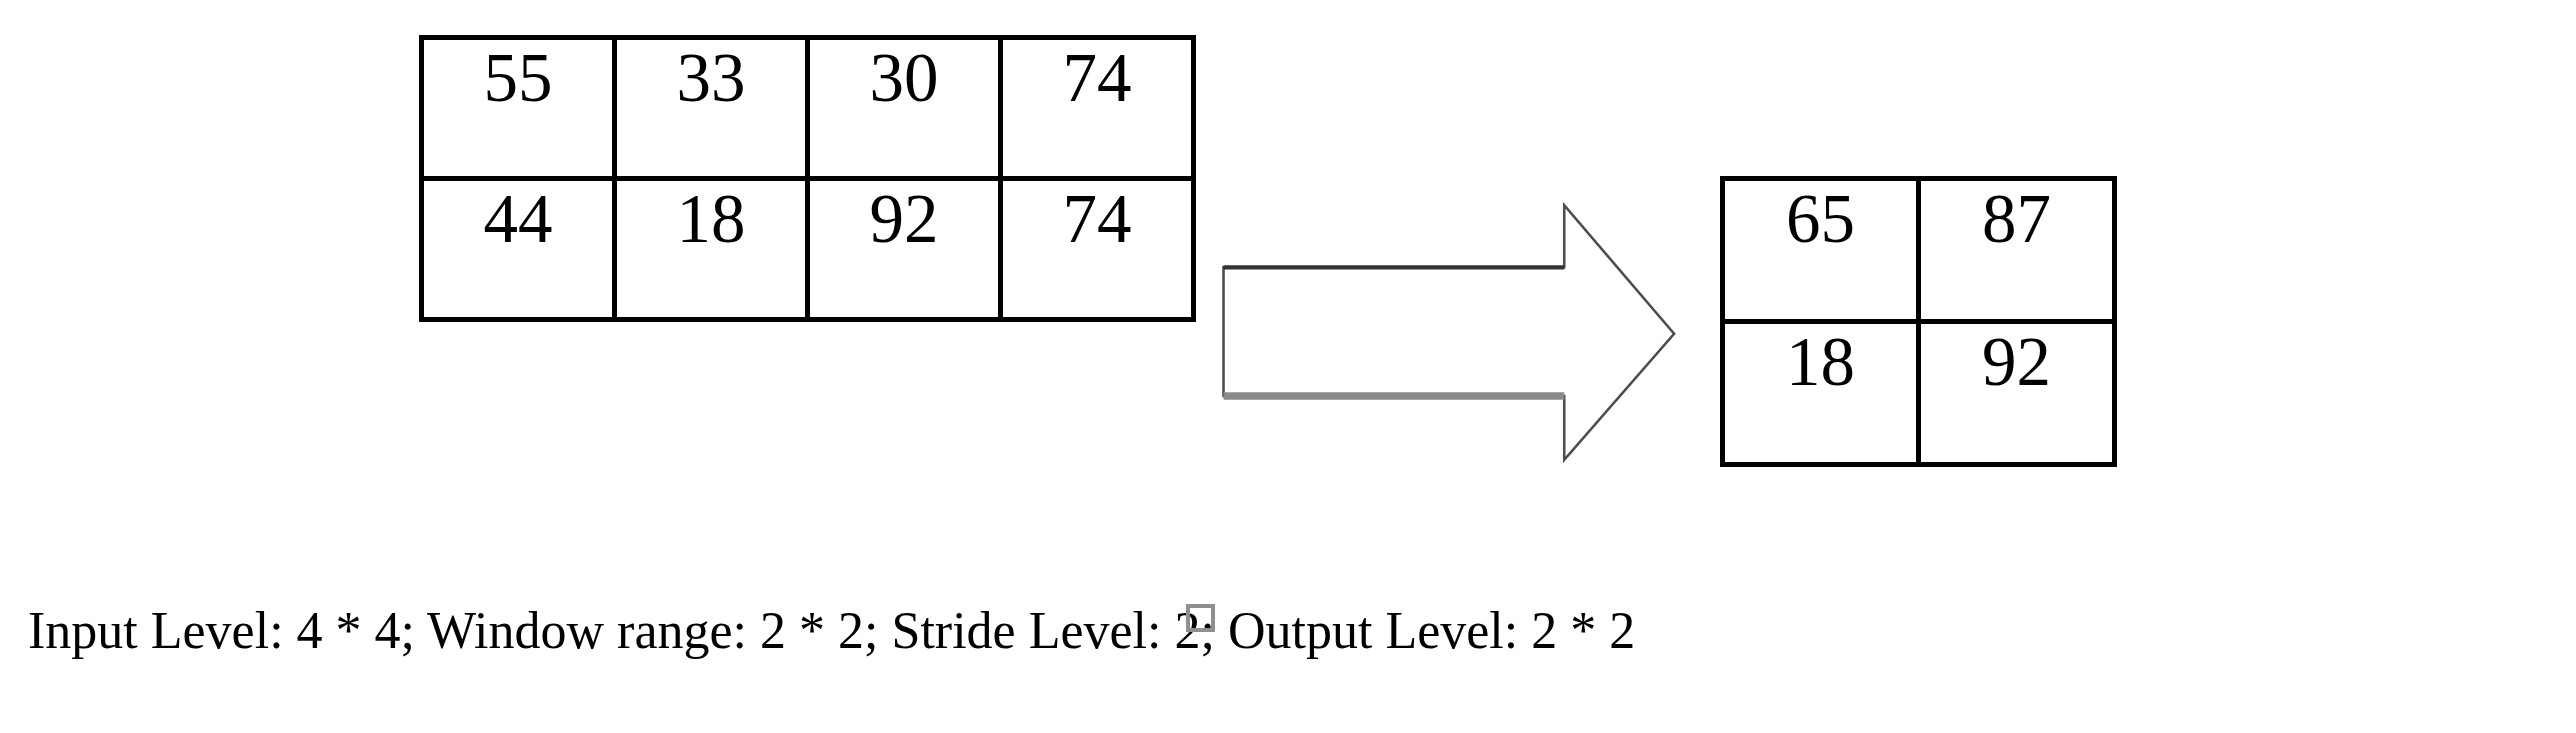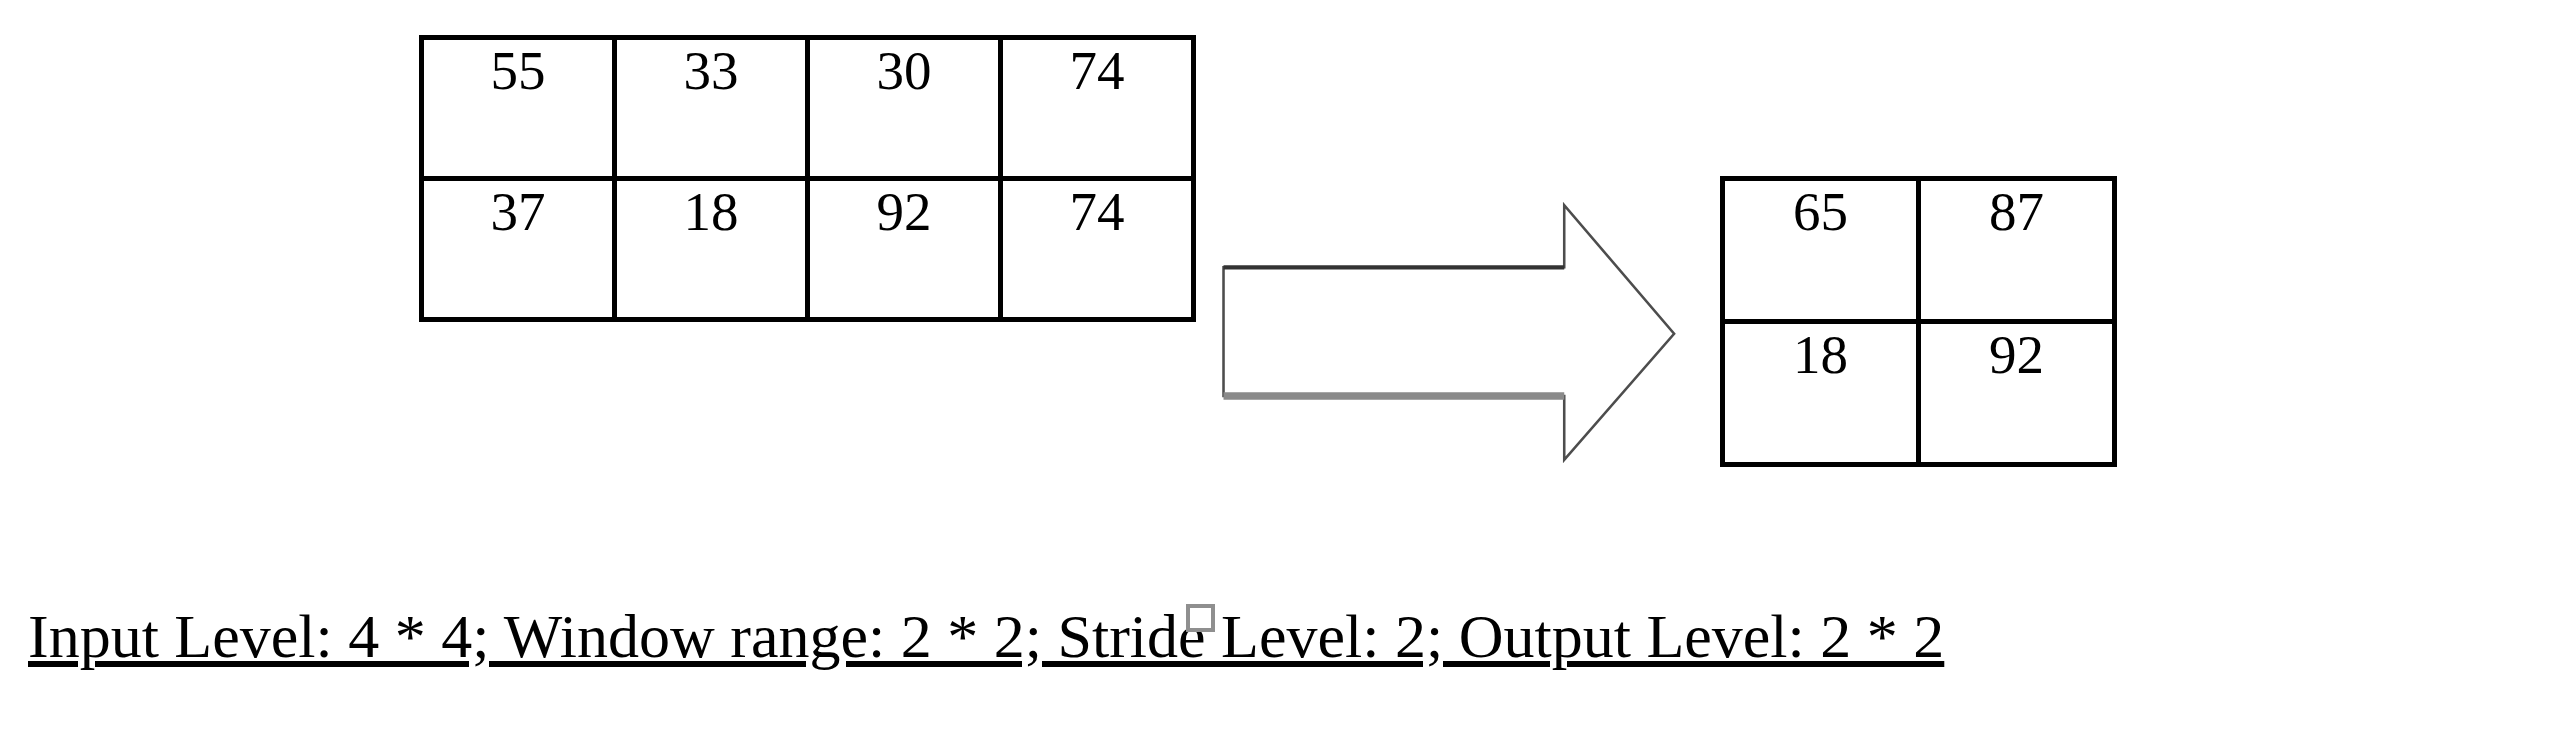--- a/index.html
+++ b/index.html
@@ -19,21 +19,21 @@
   table.matrix {
     position: absolute;
     border-collapse: collapse;
     background: #ffffff;
   }
   table.matrix td {
     border: 5.1px solid #000000;
     text-align: center;
     vertical-align: top;
     padding: 0;
-    font-size: 55px;
+    font-size: 69px;
     line-height: 1.12;
     font-family: "Liberation Serif", "DejaVu Serif", serif;
     color: #000000;
   }
   table.input-matrix {
     left: 419px;
     top: 35px;
   }
   table.input-matrix td {
     width: 188px;
@@ -51,26 +51,25 @@
     position: absolute;
     left: 1215px;
     top: 194px;
     width: 477px;
     height: 277px;
   }
   .caption {
     position: absolute;
     left: 28px;
     top: 605px;
-    font-size: 62px;
+    font-size: 52px;
     line-height: 1;
     white-space: nowrap;
     letter-spacing: 0px;
     color: #000000;
-    text-decoration: underline;
   }
   .anchor-box {
     position: absolute;
     left: 1186px;
     top: 604px;
     width: 20.5px;
     height: 19.6px;
     border: 4.3px solid #8f8f8f;
     background: transparent;
     z-index: 5;
@@ -83,21 +82,21 @@
 
   <table class="matrix input-matrix">
     <tbody>
       <tr>
         <td>55</td>
         <td>33</td>
         <td>30</td>
         <td>74</td>
       </tr>
       <tr>
-        <td>37</td>
+        <td>44</td>
         <td>18</td>
         <td>92</td>
         <td>74</td>
       </tr>
     </tbody>
   </table>
 
   <div class="arrow-wrap">
     <svg width="477" height="277" viewBox="0 0 560 325" xmlns="http://www.w3.org/2000/svg">
       <polygon points="10,86 410,86 410,13 539,164 410,312 410,237 10,237" fill="#ffffff" stroke="#4d4d4d" stroke-width="3" stroke-linejoin="miter"></polygon>

